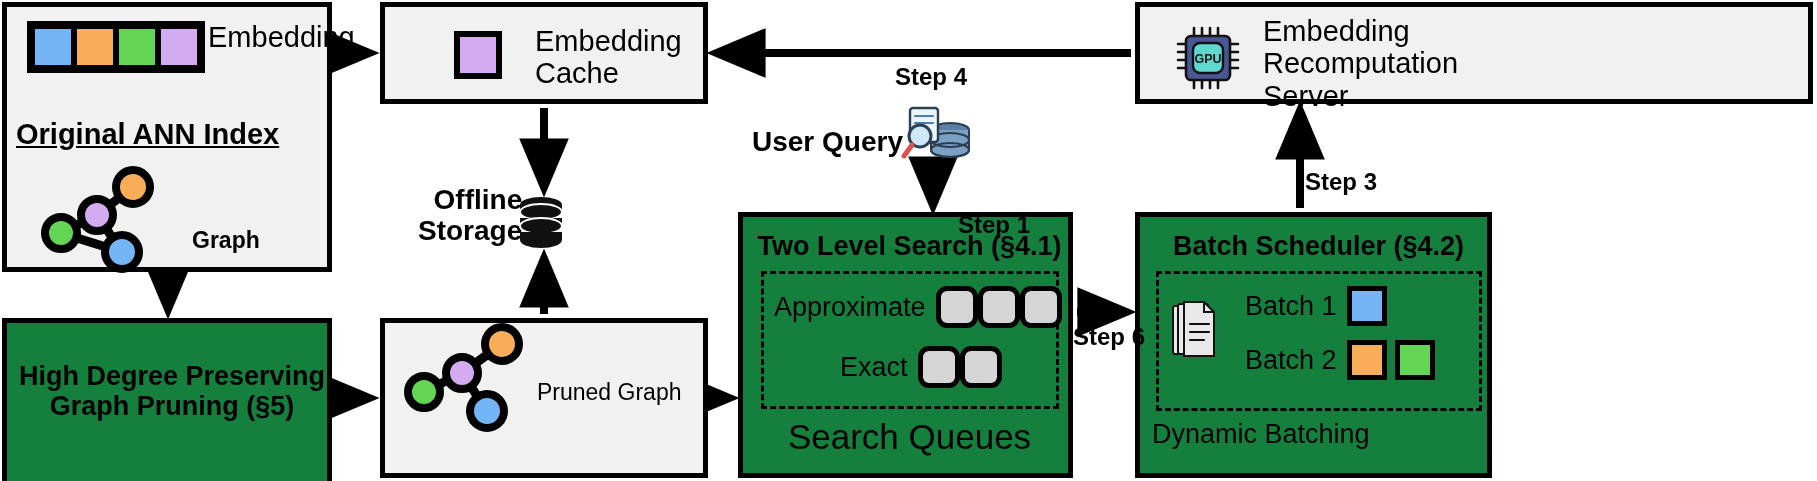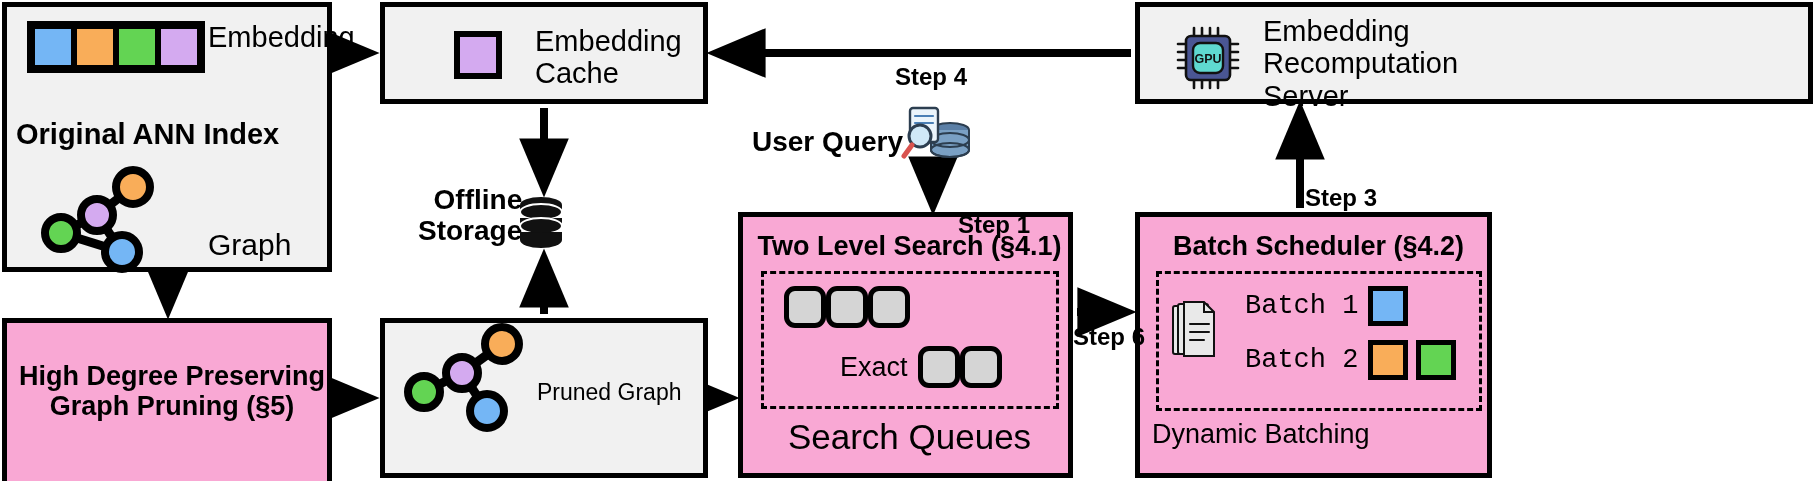--- a/index.html
+++ b/index.html
@@ -10,34 +10,34 @@
     position: relative;
     overflow: hidden;
   }
   .stage { position: absolute; inset: 0; }
 
   .box {
     position: absolute;
     border: 5px solid #000;
     background: #f1f1f1;
   }
-  .box.gray { background: #f9a8d4; }
+  .box.gray { background: #15803d; }
 
   .lbl { position: absolute; color: #000; white-space: pre; line-height: 1.12; }
   .bold { font-weight: bold; }
 
   
   #ann-index { left: 2px; top: 2px; width: 330px; height: 270px; }
   #emb-strip {
     position: absolute; left: 20px; top: 14px;
     display: flex; border: 5px solid #000; background: #000;
   }
   #emb-strip .cell { width: 42px; height: 42px; border: 3px solid #000; }
-  #ann-title { left: 16px; top: 118px; font-size: 29px; font-weight: bold; }
-  #graph-label-1 { left: 208px; top: 228px; font-size: 30px; }
+  #ann-title { left: 16px; top: 118px; font-size: 29px; font-weight: bold; text-decoration: underline; }
+  #graph-label-1 { left: 192px; top: 228px; font-size: 23px; font-weight: bold; }
 
   
   #emb-cache { left: 380px; top: 2px; width: 328px; height: 102px; }
   #cache-chip {
     position: absolute; left: 69px; top: 24px;
     width: 48px; height: 48px; background: #d4aaf0; border: 6px solid #000;
   }
   #cache-label { left: 150px; top: 18px; font-size: 29px; text-align: left; }
 
   
@@ -81,32 +81,32 @@
 
   
   #batch-box { left: 1135px; top: 212px; width: 357px; height: 266px; padding-left: 36px; }
   #batch-title { left: 12px; top: 14px; width: 333px; text-align: center; font-size: 27px; font-weight: bold; }
   #batch-inner {
     position: absolute; left: 16px; top: 54px; width: 326px; height: 140px;
     border: 3px dashed #000;
   }
   #doc-icon { position: absolute; left: 12px; top: 26px; width: 50px; height: 62px; }
   .batch-row { position: absolute; display: flex; align-items: center; gap: 10px; }
-  .batch-row .blabel { font-size: 27px; font-family: Liberation Mono, monospace; }
+  .batch-row .blabel { font-size: 27px; }
   .swatches { display: flex; gap: 8px; }
   .sw { width: 40px; height: 40px; border: 5px solid #000; }
   #brow1 { left: 86px; top: 12px; }
   #brow2 { left: 86px; top: 66px; }
   #batch-caption { left: 12px; top: 202px; width: 333px; text-align: left; font-size: 27px; }
 
   
   .step { position: absolute; font-size: 24px; font-weight: bold; margin-top: 44px; }
   #step1 { left: 958px; top: 167px; }
   #step2 { left: 1073px; top: 279px; }
-  #step3 { left: 1305px; top: 140px; }
+  #step3 { left: 1305px; top: 124px; }
   #step4 { left: 895px; top: 19px; }
 
   svg.arrows { position: absolute; inset: 0; width: 1817px; height: 481px; pointer-events: none; }
 </style>
 </head>
 <body>
 
 <div class="stage">
 
   <svg class="arrows" viewBox="0 0 1817 481">
@@ -244,20 +244,21 @@
       </g>
       <circle cx="20" cy="32" r="11" fill="#cfe8f7" stroke="#2c3e50" stroke-width="3"></circle>
       <line x1="12" y1="41" x2="4" y2="52" stroke="#d9534f" stroke-width="5" stroke-linecap="round"></line>
     </g>
   </svg>
 
   <div class="box gray" id="search-box">
     <div class="lbl" id="search-title">Two Level Search (§4.1)</div>
     <div id="search-inner">
       <div class="queue-row" id="row-approx">
+        <span class="qlabel">Approximate</span>
         <span class="slots" style="margin-left:10px;">
           <span class="slot"></span>
           <span class="slot"></span>
           <span class="slot"></span>
         </span>
       </div>
       <div class="queue-row" id="row-exact">
         <span class="qlabel">Exact</span>
         <span class="slots" style="margin-left:10px;">
           <span class="slot"></span>

